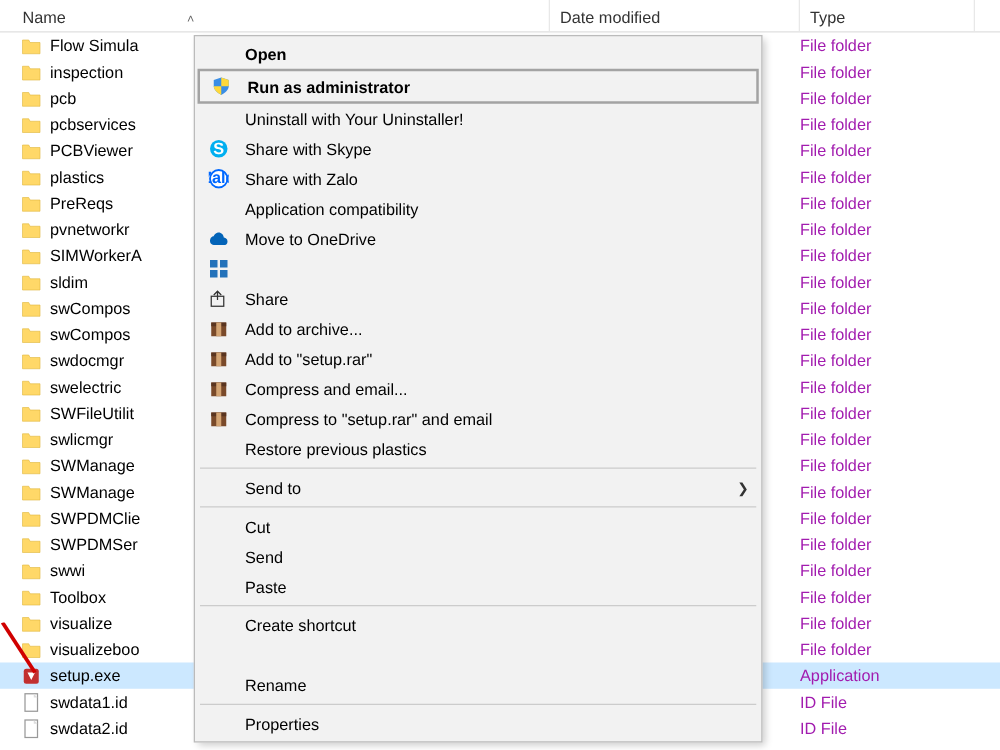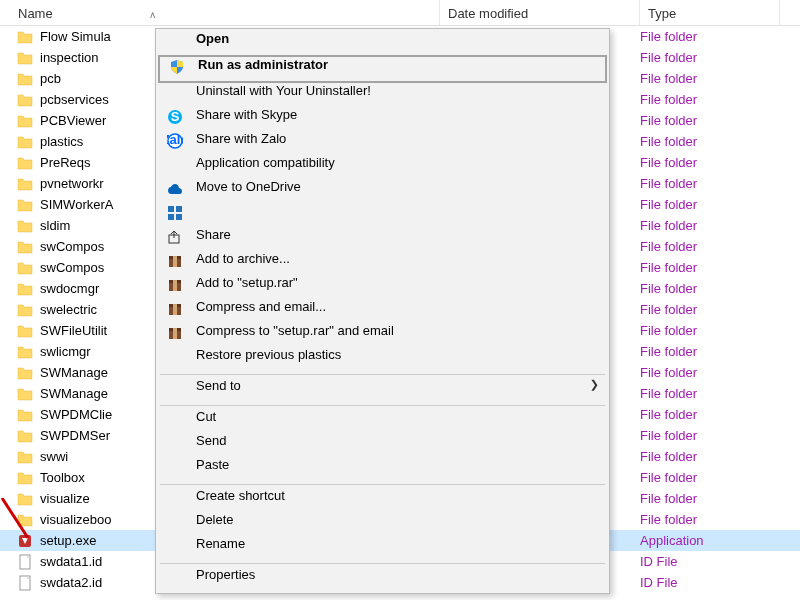--- a/index.html
+++ b/index.html
@@ -18,21 +18,21 @@
     .file-row { display: flex; height: 21px; align-items: center; padding-left: 16px; }
     .file-row.selected { background: #cce8ff; }
     .file-icon { width: 18px; height: 18px; margin-right: 6px; display: inline-flex; align-items: center; justify-content: center; }
     .folder-icon svg { width: 16px; height: 14px; }
     .exe-icon svg { width: 16px; height: 16px; }
     .file-name { color: #000; flex: 0 0 400px; }
     .file-date { color: #555; flex: 0 0 200px; }
     .file-type { color: #a21caf; }
     
     .context-menu { position: absolute; top: 28px; left: 155px; width: 455px; background: #f2f2f2; border: 1px solid #bbb; box-shadow: 3px 3px 6px rgba(0,0,0,0.2); padding: 2px; z-index: 100; }
-    .menu-item { display: flex; height: 24px; padding: 0 8px 0 6px; cursor: default; }
+    .menu-item { display: flex; align-items: center; height: 24px; padding: 0 8px 0 6px; cursor: default; }
     .menu-icon { width: 22px; height: 20px; margin-right: 10px; display: inline-flex; align-items: center; justify-content: center; }
     .menu-label { flex: 1; color: #000; }
     .menu-label.bold { font-weight: 600; }
     .menu-arrow { color: #333; font-size: 11px; }
     .menu-sep { height: 1px; background: #ccc; margin: 3px 2px; }
     .menu-highlight-box { border: 2px solid #a3a3a3; padding: 0; }
     
     .watermark { position: absolute; top: 380px; left: 322px; font-size: 26px; color: rgba(120,120,120,0.55); font-weight: 400; letter-spacing: 0.5px; z-index: 50; pointer-events: none; }
     
     .red-arrow { position: absolute; top: 498px; left: 0px; z-index: 40; pointer-events: none; }
@@ -459,21 +459,20 @@
     <span class="menu-icon"></span>
       <span class="menu-label">Paste</span>
   </div>
   <div class="menu-sep"></div>
   <div class="menu-item">
     <span class="menu-icon"></span>
       <span class="menu-label">Create shortcut</span>
   </div>
   <div class="menu-item">
     <span class="menu-icon"></span>
-      <span class="menu-label">Delete</span>
   </div>
   <div class="menu-item">
     <span class="menu-icon"></span>
       <span class="menu-label">Rename</span>
   </div>
   <div class="menu-sep"></div>
   <div class="menu-item">
     <span class="menu-icon"></span>
       <span class="menu-label">Properties</span>
   </div>

